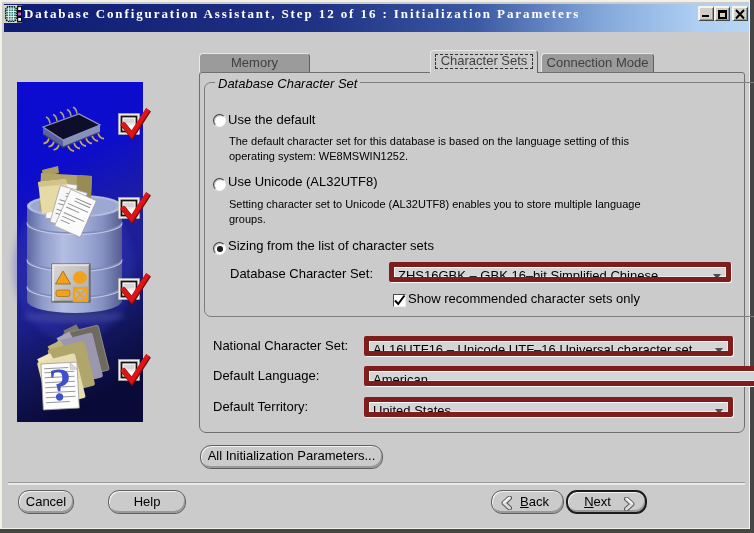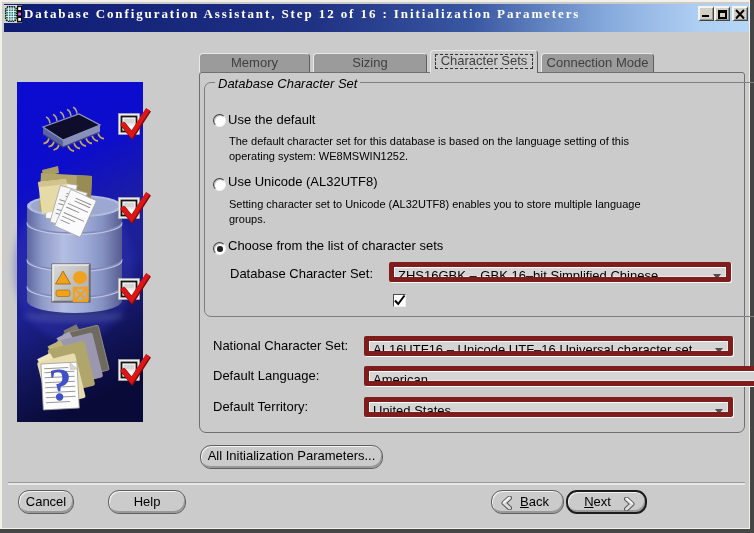--- a/index.html
+++ b/index.html
@@ -284,44 +284,44 @@
         <rect x="2.5" y="2.5" width="15" height="15" fill="#ffffff" stroke="#141414" stroke-width="1.8"></rect>
         <rect x="4.5" y="4.5" width="11" height="5" fill="#c4c4c4" opacity="0.7"></rect>
         <rect x="4.5" y="9.5" width="11" height="2" fill="#dcdcdc" opacity="0.6"></rect>
         <polyline points="3.6,9.8 13.1,21.6 29.6,-3.9" fill="none" stroke="#7c0c0c" stroke-width="5.6"></polyline>
         <polyline points="3,9 12.5,20.6 29,-4.7" fill="none" stroke="#dd1515" stroke-width="4.6"></polyline>
       </g>
     </g>
   </svg>
 
   <div class="tab" id="tabmem" style="left:199px;width:111px;">Memory</div>
-  <div class="tab" id="tabsize" style="left:313px;width:114px;">Sizing</div>
   <div class="tab" id="tabchar" style="left:430px;width:108px;">Character Sets<div class="focus"></div></div>
   <div class="tab" id="tabconn" style="left:541px;width:113px;">Connection Mode</div>
 
   <div id="tabpanel">
     <div id="group">
       <div id="grouplabel">Database Character Set</div>
     </div>
 
     <div class="radio" style="left:13px;top:41px;"></div>
     <div class="txt" style="left:28px;top:39px;">Use the default</div>
     <div class="desc" style="left:29px;top:61px;">The default character set for this database is based on the language setting of this<br>operating system: WE8MSWIN1252.</div>
     <div class="radio" style="left:13px;top:105px;"></div>
     <div class="txt" style="left:28px;top:101px;">Use Unicode (AL32UTF8)</div>
     <div class="desc" style="left:29px;top:124px;">Setting character set to Unicode (AL32UTF8) enables you to store multiple language<br>groups.</div>
     <div class="radio sel" style="left:13px;top:169px;"></div>
-    <div class="txt" style="left:28px;top:165px;">Choose from the list of character sets</div>
+    <div class="txt" style="left:28px;top:165px;">Sizing from the list of character sets</div>
     <div class="txt" style="left:30px;top:193px;">Database Character Set:</div>
     <div class="combo" style="left:189px;top:189px;width:342px;">ZHS16GBK – GBK 16–bit Simplified Chinese<div class="arr"></div></div>
     <div class="checkbox" style="left:193px;top:221px;">
       <svg width="13" height="13" viewBox="0 0 13 13" style="position:absolute;left:-1px;top:-1px">
         <polyline points="2,6.5 5.2,10 11.5,1.5" fill="none" stroke="#000" stroke-width="2"></polyline>
       </svg>
     </div>
+    <div class="txt" style="left:208px;top:218px;">Show recommended character sets only</div>
 
     <div class="txt" style="left:13px;top:265px;">National Character Set:</div>
     <div class="combo" style="left:164px;top:263px;width:369px;">AL16UTF16 – Unicode UTF–16 Universal character set<div class="arr"></div></div>
     <div class="txt" style="left:13px;top:295px;">Default Language:</div>
     <div class="combo" style="left:164px;top:293px;width:424px;">American<div class="arr"></div></div>
     <div class="txt" style="left:13px;top:326px;">Default Territory:</div>
     <div class="combo" style="left:164px;top:324px;width:369px;">United States<div class="arr"></div></div>
   </div>
 
   <div class="btn" id="btnallinit" style="left:200px;top:445px;width:183px;line-height:20px;">All Initialization Parameters...</div>

